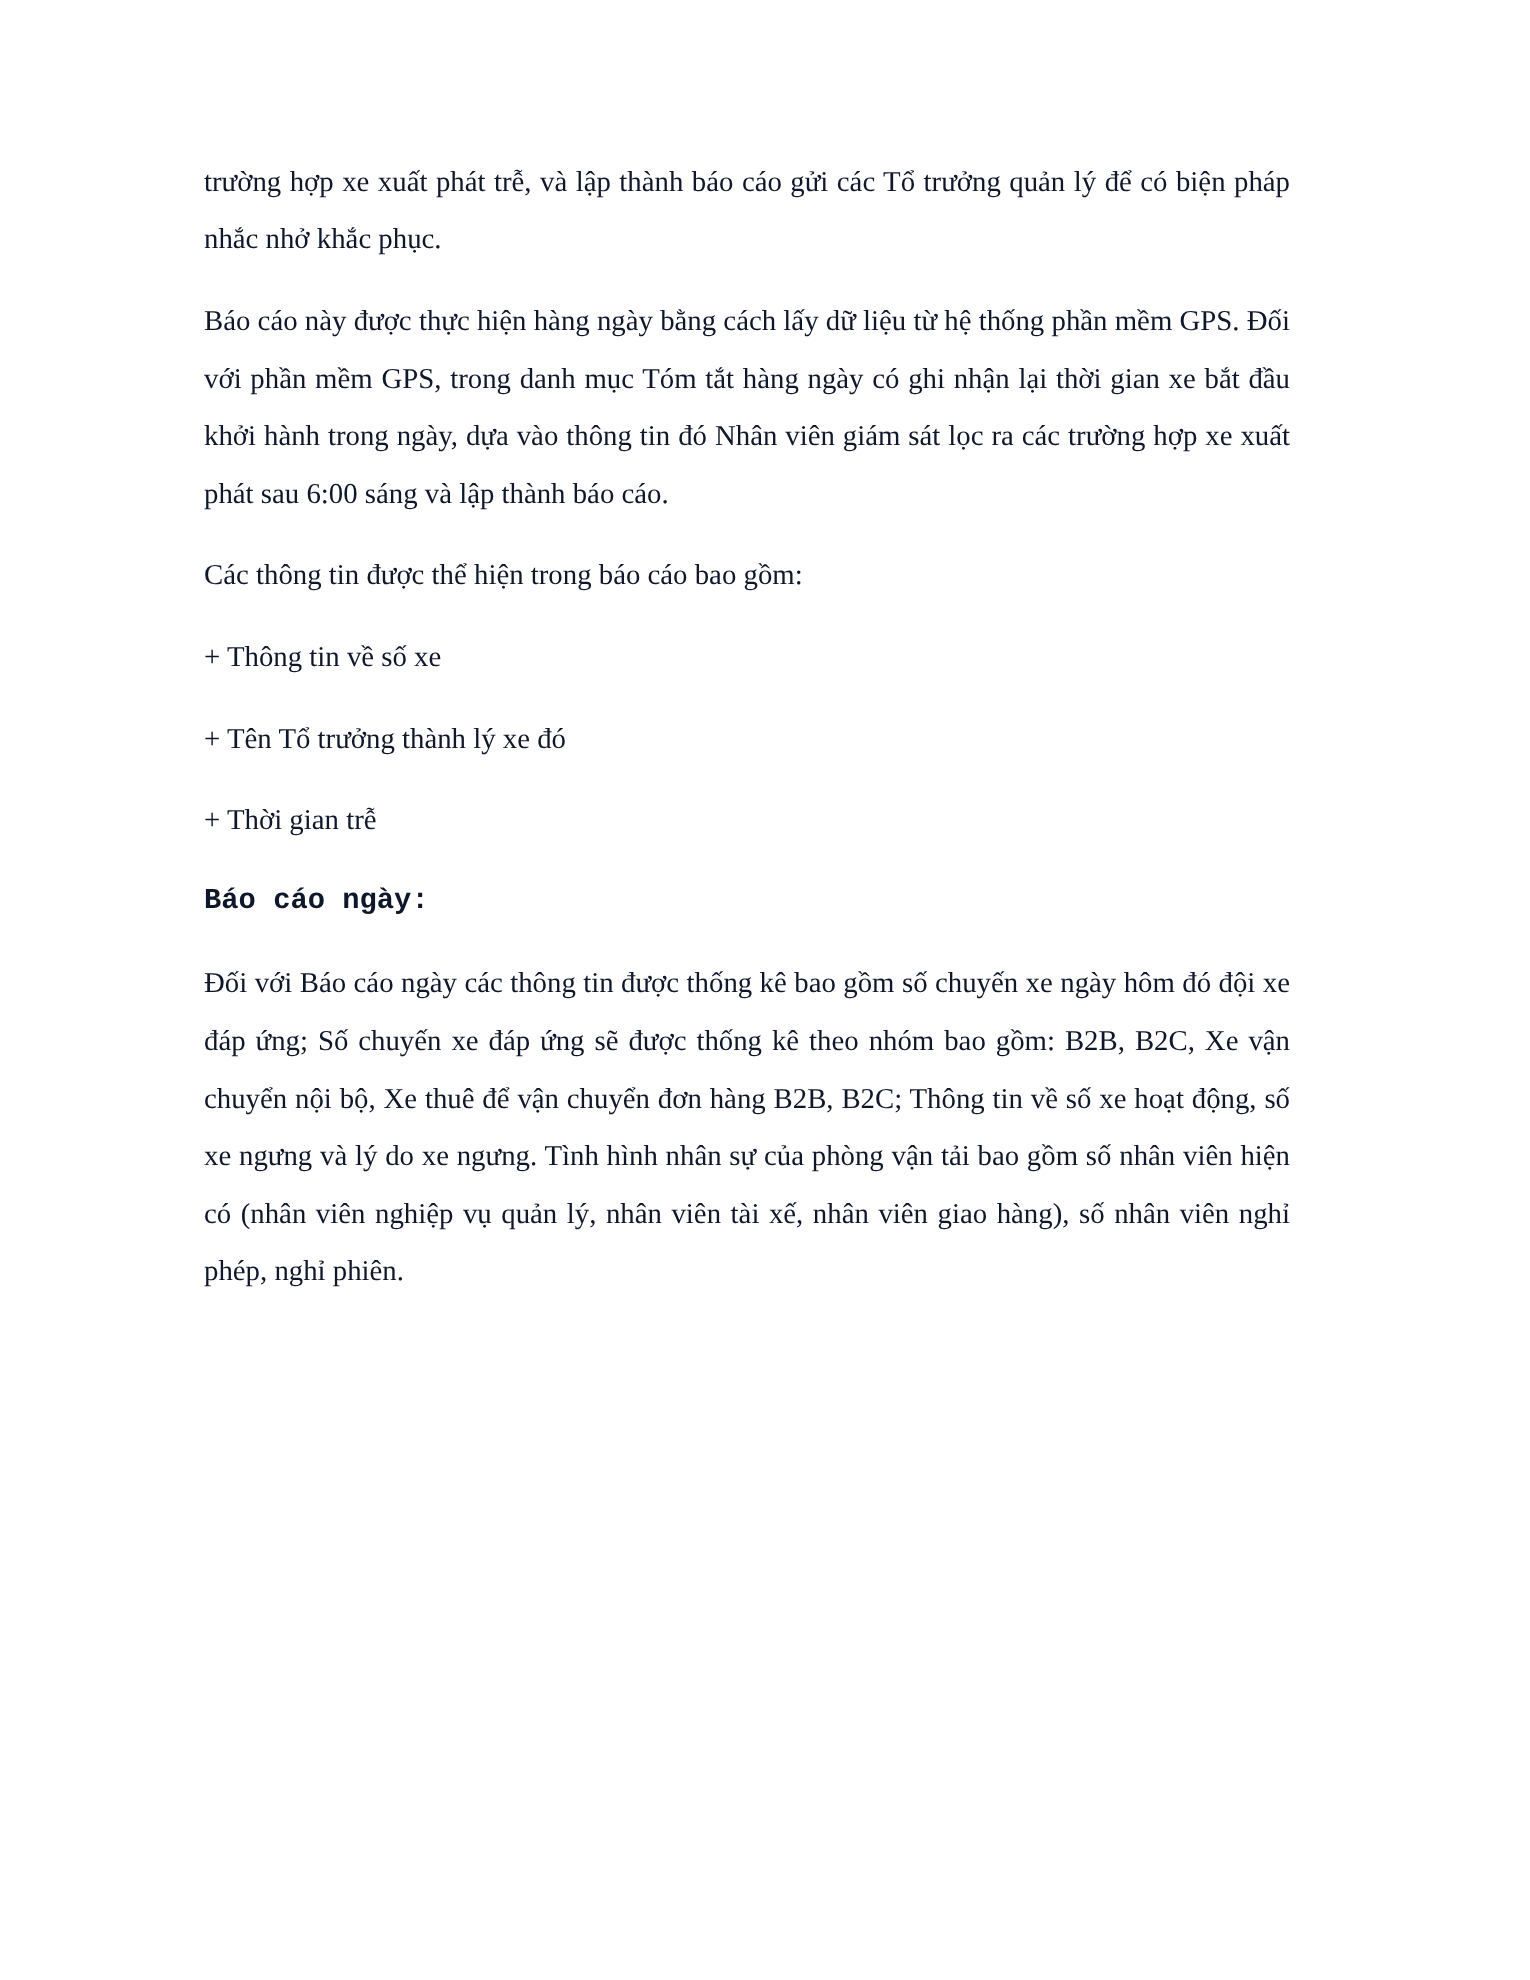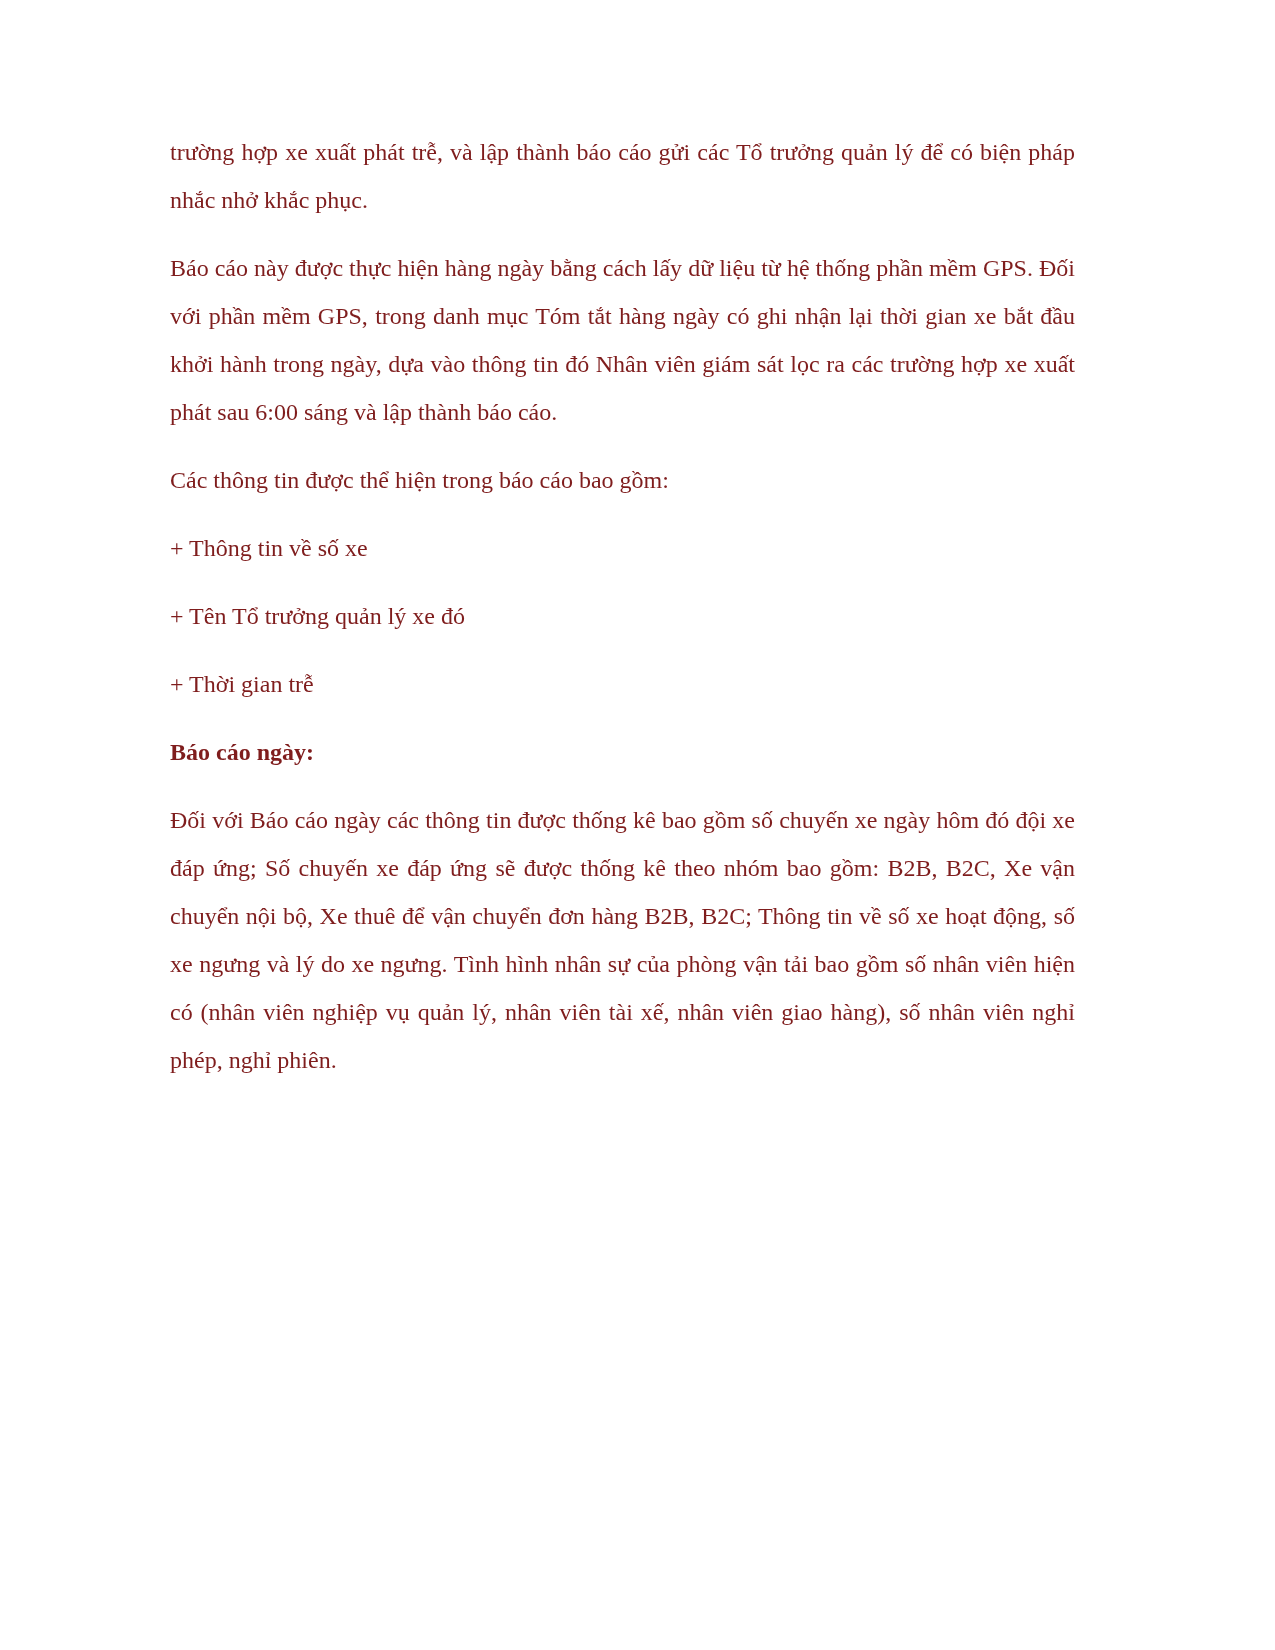--- a/index.html
+++ b/index.html
@@ -6,21 +6,21 @@
     margin: 0;
     padding: 0;
     background: #ffffff;
   }
   .page {
     position: relative;
     width: 1275px;
     height: 1435px;
     background: #ffffff;
     font-family: "Liberation Serif", "DejaVu Serif", serif;
-    color: #7f1d1d;
+    color: #0f172a;
     overflow: hidden;
   }
   .content {
     position: absolute;
     top: 128px;
     left: 170px;
     width: 905px;
   }
   .para {
     font-size: 24px;
@@ -34,20 +34,21 @@
     text-align: left;
     margin: 0 0 20px 0;
     font-family: Liberation Serif, serif;
   }
   .heading {
     font-size: 24px;
     line-height: 48px;
     font-weight: bold;
     text-align: left;
     margin: 0 0 20px 0;
+    font-family: Liberation Mono, monospace;
   }
   .page-number {
     position: absolute;
     top: 1462px;
     left: 0;
     width: 1275px;
     text-align: center;
     font-size: 20px;
     line-height: 28px;
   }
@@ -61,21 +62,21 @@
     <p class="para">trường hợp xe xuất phát trễ, và lập thành báo cáo gửi các Tổ trưởng quản lý để có biện pháp nhắc nhở khắc phục.</p>
 
     <p class="para">Báo cáo này được thực hiện hàng ngày bằng cách lấy dữ liệu từ hệ thống phần mềm GPS. Đối với phần mềm GPS, trong danh mục Tóm tắt hàng ngày có ghi nhận lại thời gian xe bắt đầu khởi hành trong ngày, dựa vào thông tin đó Nhân viên giám sát lọc ra các trường hợp xe xuất phát sau 6:00 sáng và lập thành báo cáo.</p>
 
     <p class="para">Các thông tin được thể hiện trong báo cáo bao gồm:</p>
 
     <p class="list-item">+ Thông tin về số xe</p>
 
 
 
-    <p class="list-item">+ Tên Tổ trưởng quản lý xe đó</p>
+    <p class="list-item">+ Tên Tổ trưởng thành lý xe đó</p>
 
     <p class="list-item">+ Thời gian trễ</p>
 
     <p class="heading">Báo cáo ngày:</p>
 
     <p class="para">Đối với Báo cáo ngày các thông tin được thống kê bao gồm số chuyến xe ngày hôm đó đội xe đáp ứng; Số chuyến xe đáp ứng sẽ được thống kê theo nhóm bao gồm: B2B, B2C, Xe vận chuyển nội bộ, Xe thuê để vận chuyển đơn hàng B2B, B2C; Thông tin về số xe hoạt động, số xe ngưng và lý do xe ngưng. Tình hình nhân sự của phòng vận tải bao gồm số nhân viên hiện có (nhân viên nghiệp vụ quản lý, nhân viên tài xế, nhân viên giao hàng), số nhân viên nghỉ phép, nghỉ phiên.</p>
 
 
 
   </div>

